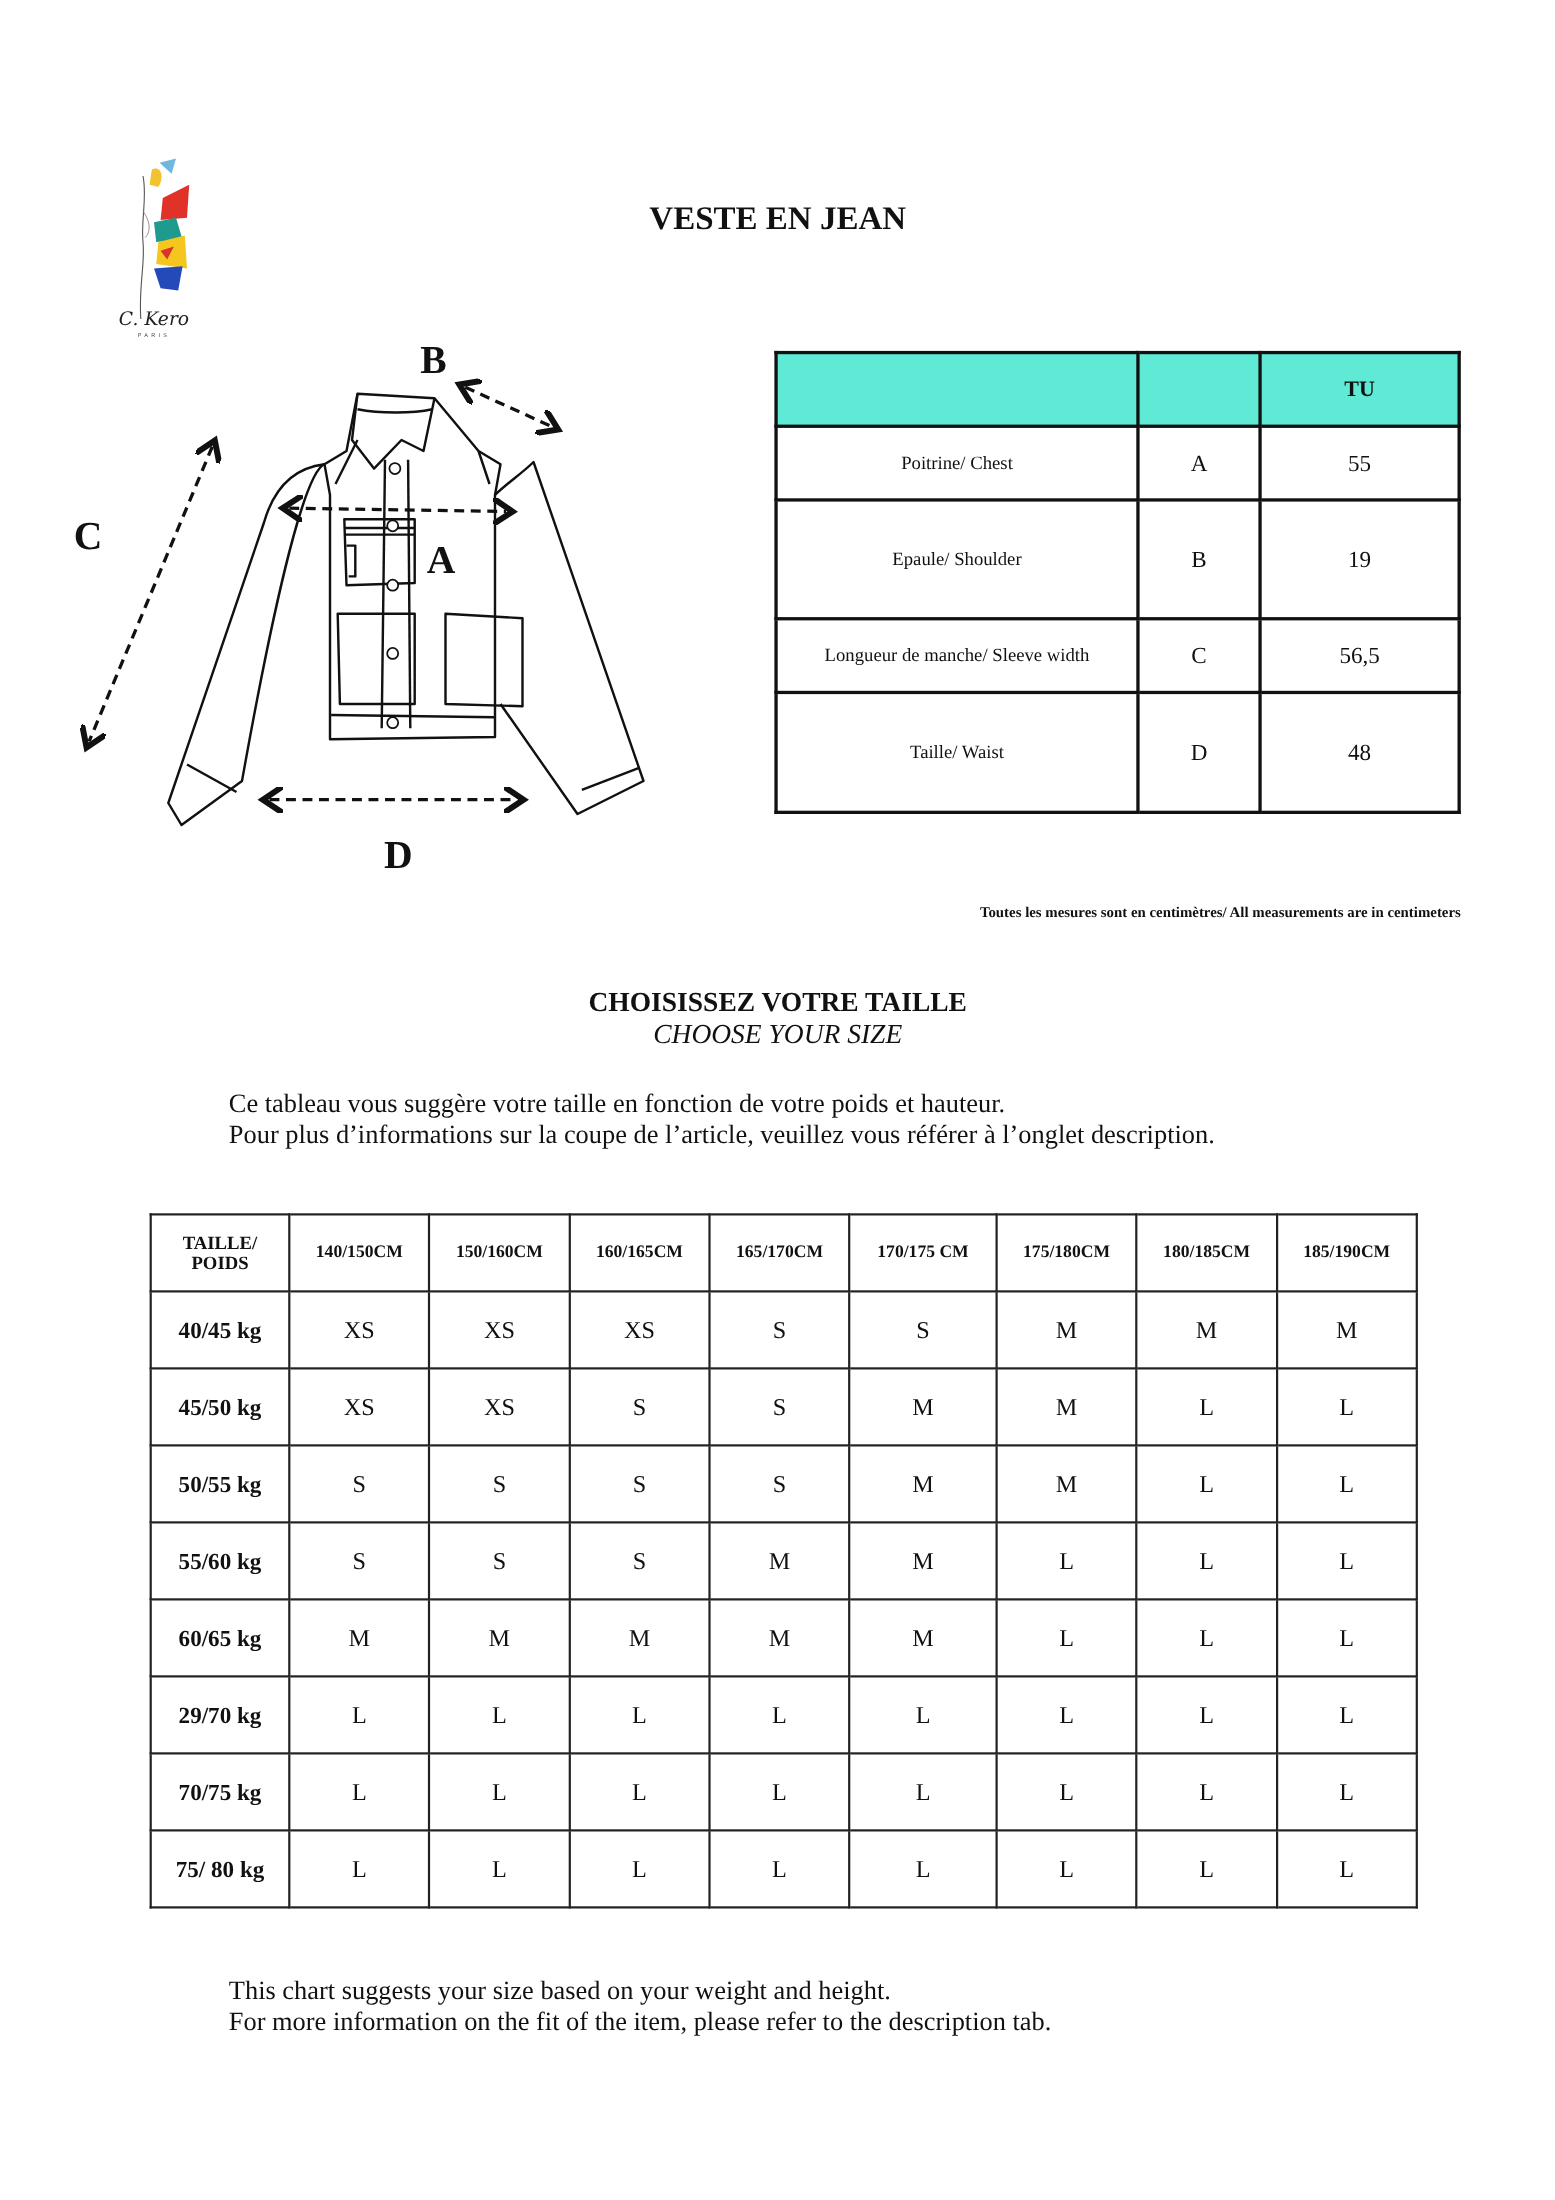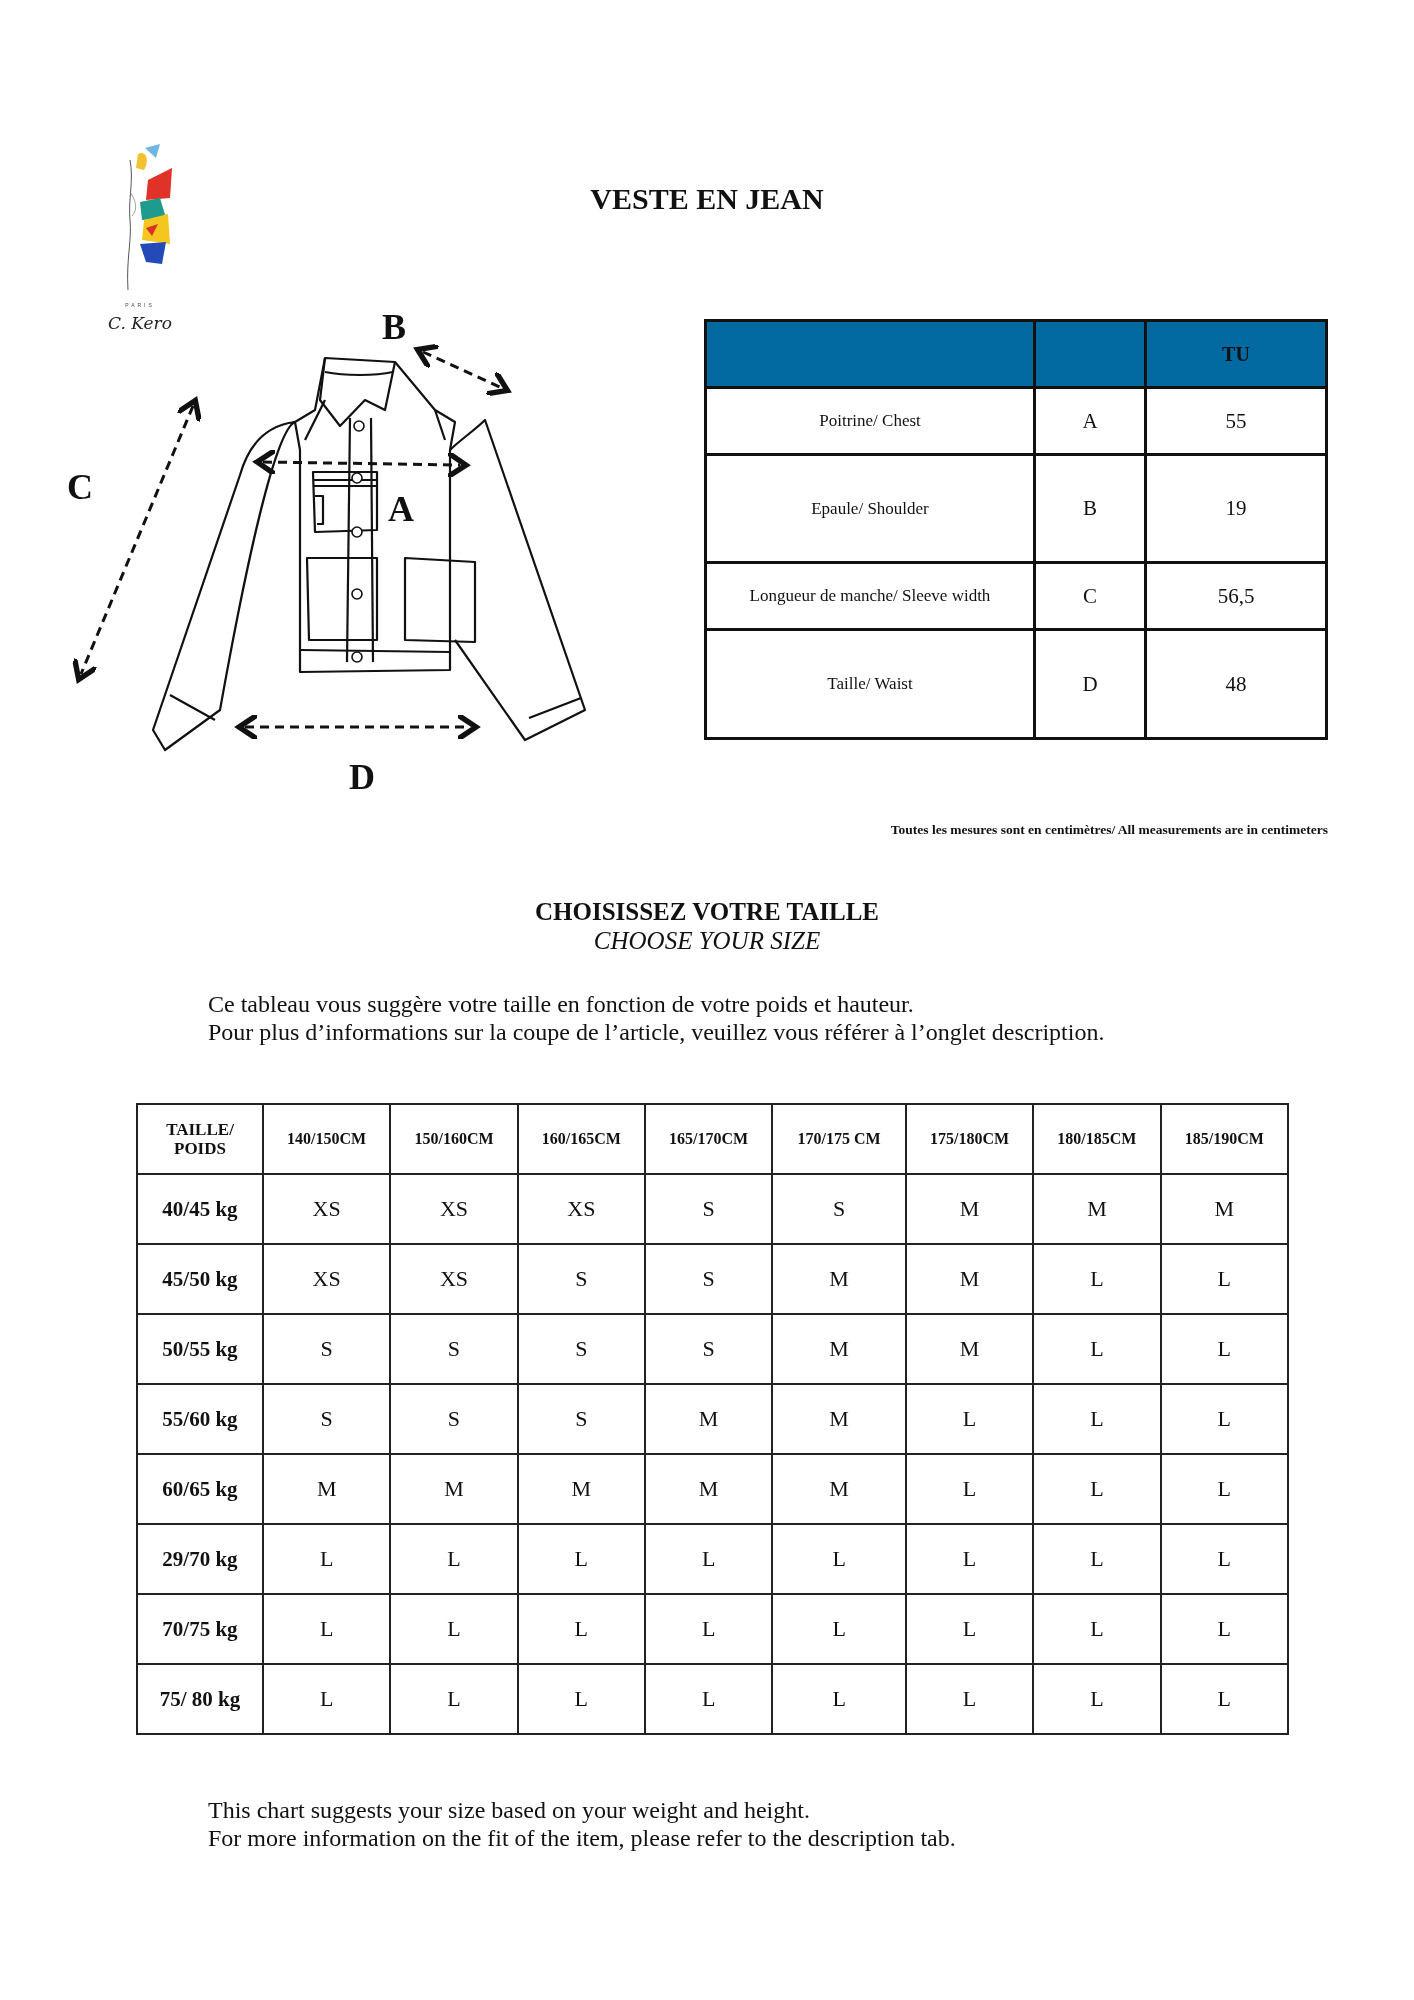--- a/index.html
+++ b/index.html
@@ -1,36 +1,36 @@
 <!DOCTYPE html>
 <html><head>
 <meta charset="utf-8">
 <style>
   html, body { margin:0; padding:0; background:#fff; }
   body { width:1414px; height:2000px; position:relative; overflow:hidden; font-family:"Liberation Serif", serif; color:#111; }
   .abs { position:absolute; }
 
   
   #logo { left:100px; top:140px; width:80px; height:170px; }
-  #logo-sig { left:100px; top:280px; width:80px; text-align:center; font-family:"DejaVu Serif", serif; font-style:italic; font-size:17px; color:#222;margin-top:33px; }
+  #logo-sig { left:100px; top:280px; width:80px; text-align:center; font-family:"DejaVu Serif", serif; font-style:italic; font-size:17px; color:#222; }
   #logo-city { left:100px; top:302px; width:80px; text-align:center; font-family:"Liberation Sans", sans-serif; font-size:5px; letter-spacing:3px; color:#444; }
 
   
   #title { left:0; width:1414px; top:180px; text-align:center; }
   #title .fr { font-weight:bold; font-size:30px; line-height:38px; }
   #title .en { font-style:italic; font-size:30px; line-height:38px; letter-spacing:1px; }
 
   
   #jacket { left:55px; top:300px; width:560px; height:500px; }
   .dimlabel { font-weight:bold; font-size:36px; }
 
   
   #meas { left:704px; top:319px; width:624px; border-collapse:collapse; }
   #meas td { border:3px solid #111; text-align:center; font-size:18px; padding:0; }
-  #meas tr.head td { background:#0369a1; height:64px; font-weight:bold; font-size:20px; }
+  #meas tr.head td { background:#5eead4; height:64px; font-weight:bold; font-size:20px; }
   #meas td.lbl { width:326px; font-size:17px; }
   #meas td.code { width:108px; font-size:21px; }
   #meas td.val { font-size:21px; }
   #meas-note { left:704px; width:624px; top:775px; text-align:right; font-weight:bold; font-size:13.5px;margin-top:47px; }
 
   
   #choose { left:0; width:1414px; top:897px; text-align:center; }
   #choose .fr { font-weight:bold; font-size:25px; line-height:29px; }
   #choose .en { font-style:italic; font-size:25px; line-height:29px; }
   #intro-fr { left:208px; top:990px; font-size:24px; line-height:28px; }

